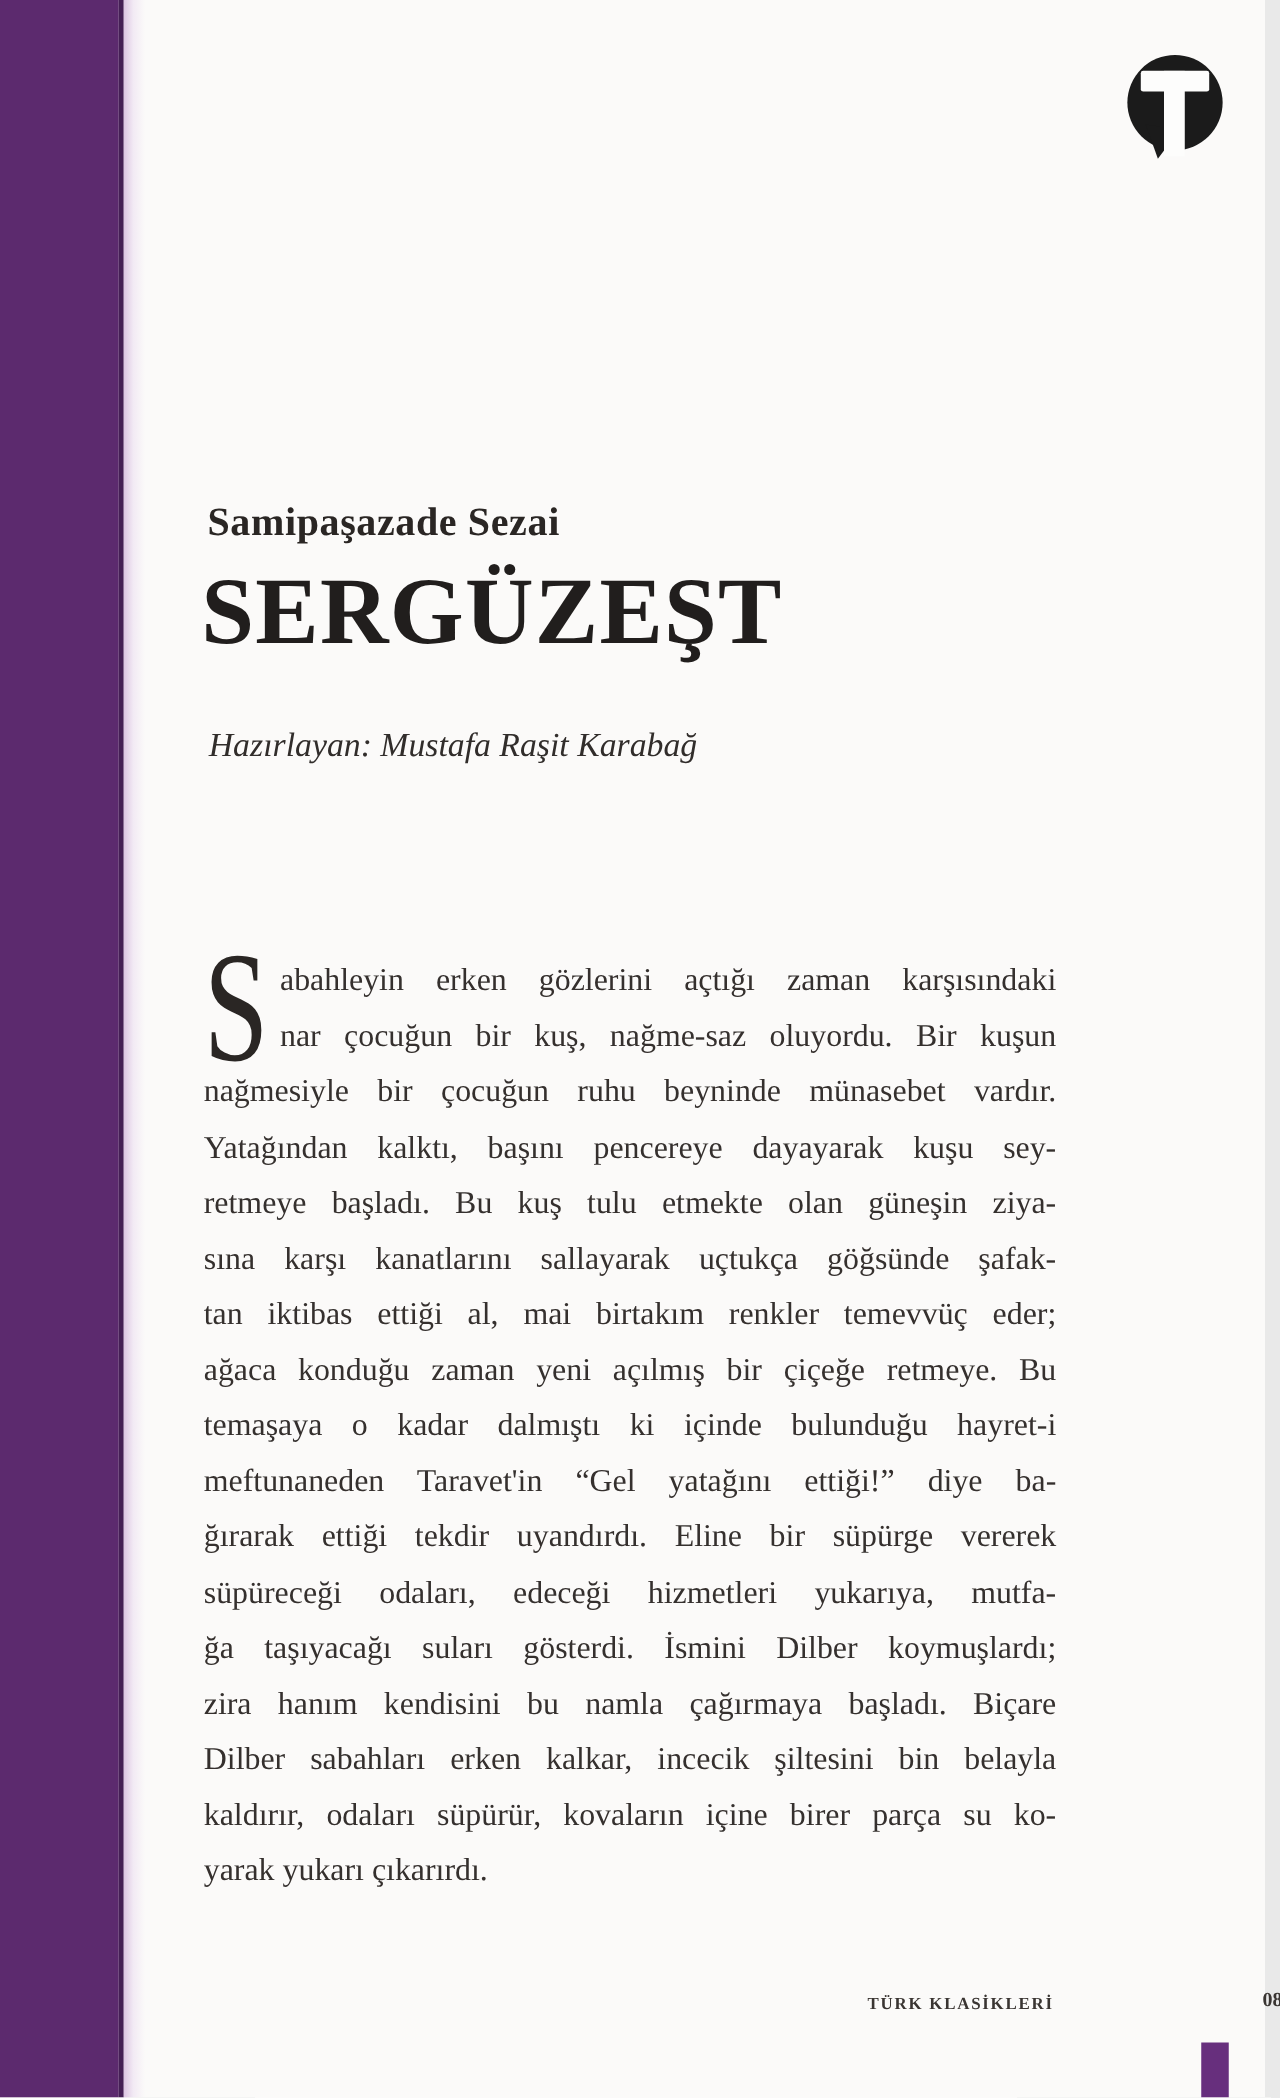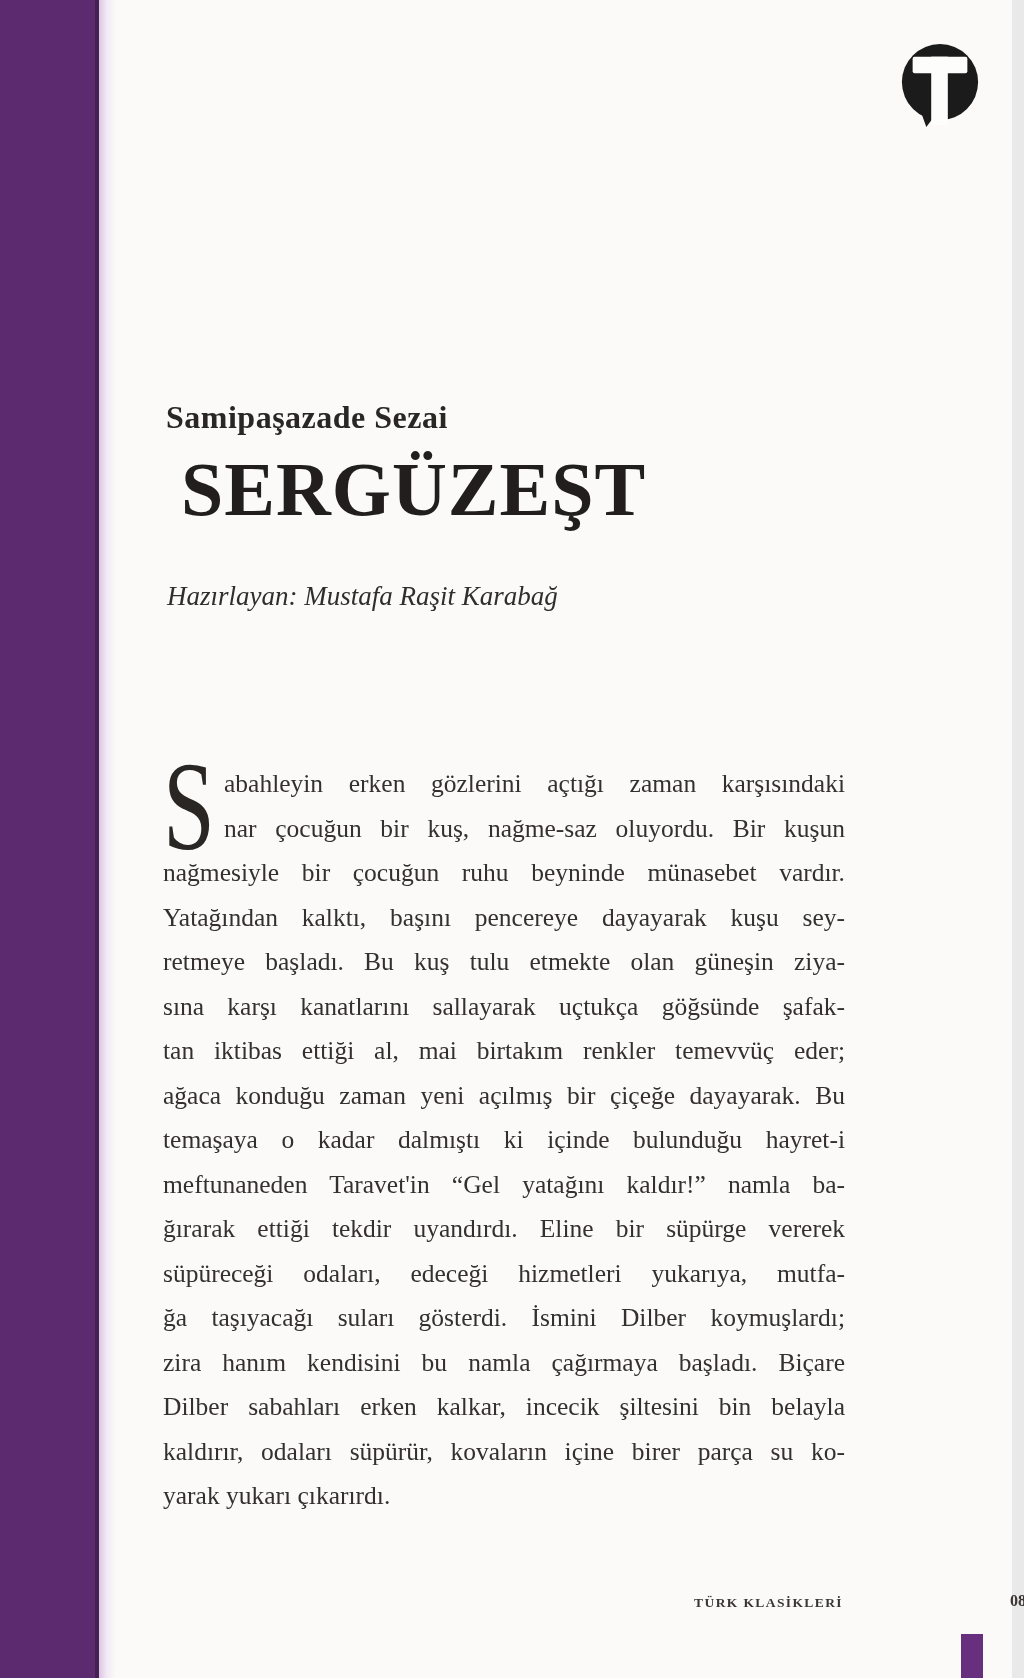--- a/index.html
+++ b/index.html
@@ -36,21 +36,21 @@
 
   
   .author {
     position: absolute; left: 166px; top: 399px;
     font-size: 32px; font-weight: bold; letter-spacing: 0.5px;
     color: #2a2624;
   }
   .title {
     position: absolute; left: 161px; top: 446px;
     font-size: 76px; font-weight: bold; letter-spacing: 1px;
-    color: #211e1d; white-space: nowrap; margin-left: 20px;
+    color: #211e1d; white-space: nowrap;
   }
   .editor {
     position: absolute; left: 167px; top: 581px;
     font-size: 27px; font-style: italic;
     color: #312d2b;
   }
 
   
   .bodyblock {
     position: absolute; left: 163px; top: 762px;
@@ -115,23 +115,23 @@
   <div class="bodyblock">
     <span class="dropcap">S</span>
 
   <div class="bline">abahleyin erken gözlerini açtığı zaman karşısındaki</div>
       <div class="bline">nar çocuğun bir kuş, nağme-saz oluyordu. Bir kuşun</div>
       <div class="bline">nağmesiyle bir çocuğun ruhu beyninde münasebet vardır.</div>
       <div class="bline">Yatağından kalktı, başını pencereye dayayarak kuşu sey-</div>
       <div class="bline">retmeye başladı. Bu kuş tulu etmekte olan güneşin ziya-</div>
       <div class="bline">sına karşı kanatlarını sallayarak uçtukça göğsünde şafak-</div>
       <div class="bline">tan iktibas ettiği al, mai birtakım renkler temevvüç eder;</div>
-      <div class="bline">ağaca konduğu zaman yeni açılmış bir çiçeğe dayayarak. Bu</div>
+      <div class="bline">ağaca konduğu zaman yeni açılmış bir çiçeğe retmeye. Bu</div>
       <div class="bline">temaşaya o kadar dalmıştı ki içinde bulunduğu hayret-i</div>
-      <div class="bline">meftunaneden Taravet'in “Gel yatağını kaldır!” namla ba-</div>
+      <div class="bline">meftunaneden Taravet'in “Gel yatağını ettiği!” diye ba-</div>
       <div class="bline">ğırarak ettiği tekdir uyandırdı. Eline bir süpürge vererek</div>
       <div class="bline">süpüreceği odaları, edeceği hizmetleri yukarıya, mutfa-</div>
       <div class="bline">ğa taşıyacağı suları gösterdi. İsmini Dilber koymuşlardı;</div>
       <div class="bline">zira hanım kendisini bu namla çağırmaya başladı. Biçare</div>
       <div class="bline">Dilber sabahları erken kalkar, incecik şiltesini bin belayla</div>
       <div class="bline">kaldırır, odaları süpürür, kovaların içine birer parça su ko-</div>
       <div class="bline last">yarak yukarı çıkarırdı.</div>
     </div>
 
   <div class="series">TÜRK KLASİKLERİ</div>

